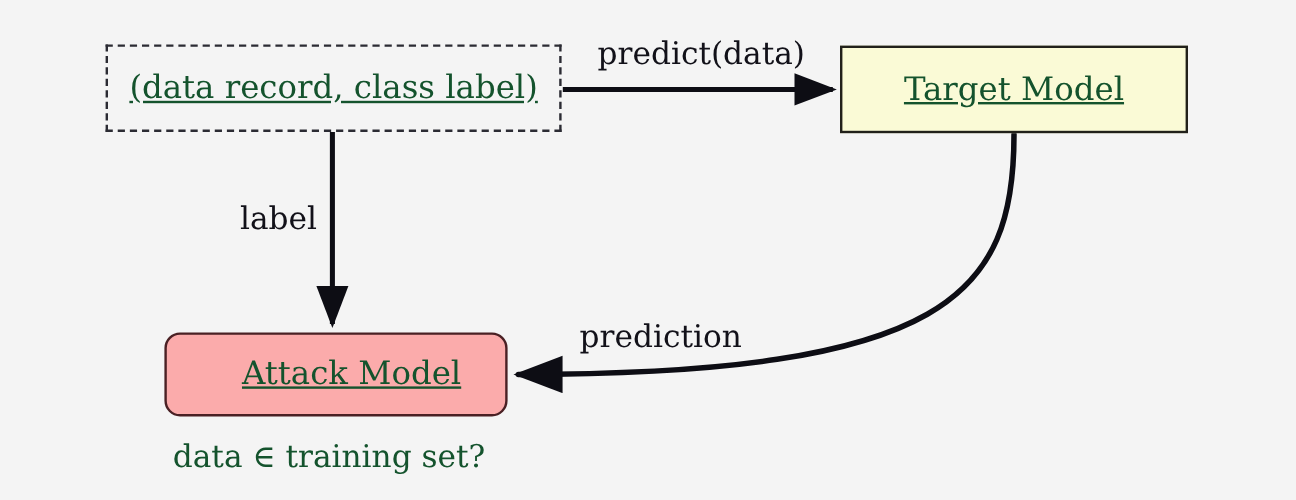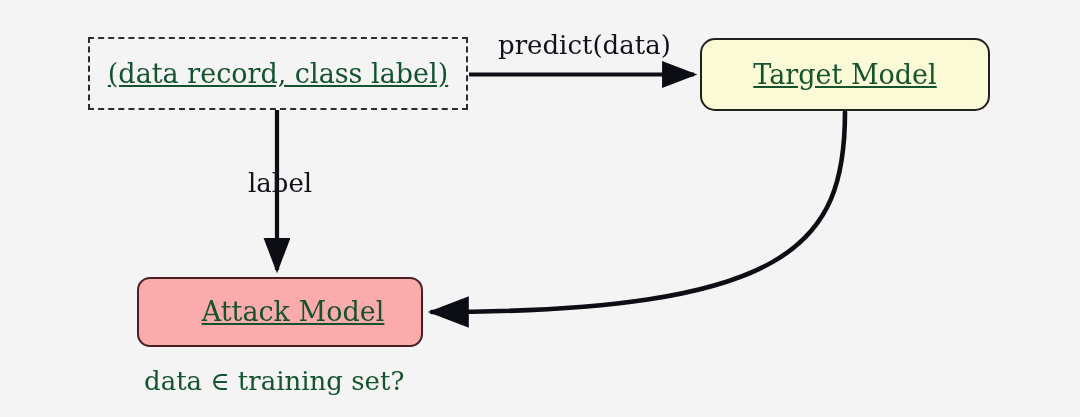--- a/index.html
+++ b/index.html
@@ -47,21 +47,21 @@
     background: #f4f4f4;
     font-size: 27px;
   }
   
   #node-target-model {
     left: 700px;
     top: 38px;
     width: 290px;
     height: 73px;
     border: 2.5px solid #21201a;
-    border-radius: 15px;
+    border-radius: 0;
     background: #fafad6;
     font-size: 27px;
   }
   
   #node-attack-model {
     left: 137px;
     top: 277px;
     width: 286px;
     height: 70px;
     border: 2.5px solid #4a2024;
@@ -76,21 +76,20 @@
     font-size: 26px;
     white-space: nowrap;
   }
   #label-predict-data {
     left: 498px;
     top: 30px;
   }
   #label-label {
     left: 200px;
     top: 168px;
-    margin-left: 48px;
   }
   #label-prediction {
     left: 483px;
     top: 266px;
   }
   #caption-question {
     position: absolute;
     left: 144px;
     top: 366px;
     font-size: 26px;
@@ -132,16 +131,17 @@
   </div>
 
   <div class="node" id="node-attack-model">
     <span>Attack Model</span>
   </div>
 
   <div class="edge-label" id="label-predict-data">predict(data)</div>
 
   <div class="edge-label" id="label-label">label</div>
 
+  <div class="edge-label" id="label-prediction">prediction</div>
 
   <div id="caption-question">data ∈ training set?</div>
 
 </div>
 
 </body></html>

